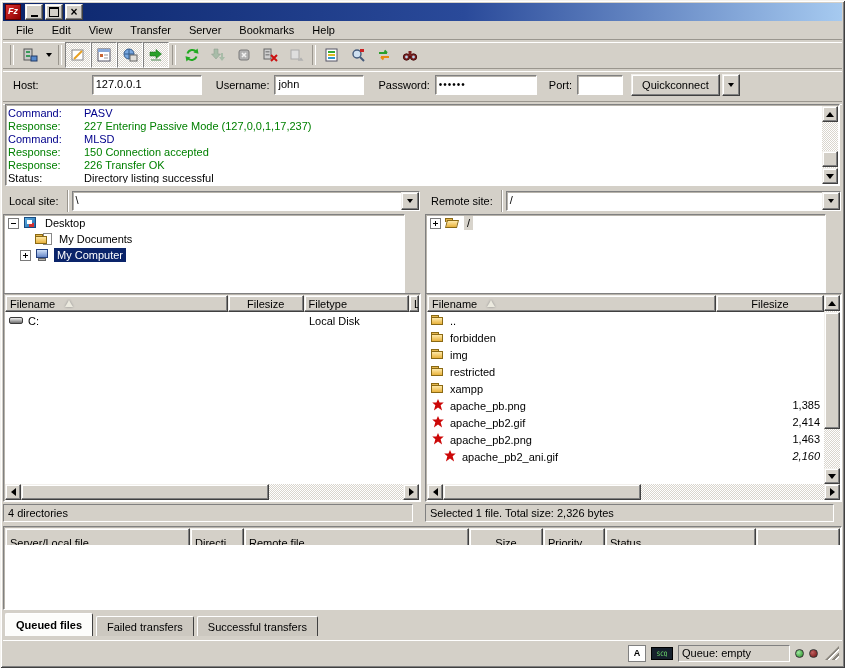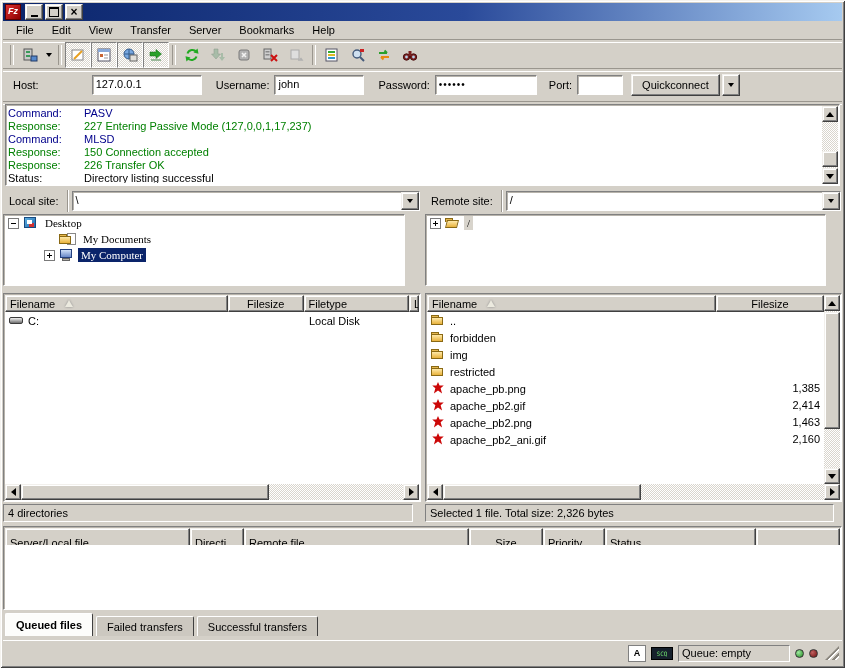--- a/index.html
+++ b/index.html
@@ -71,24 +71,24 @@
   
   .panel{position:absolute;top:190px;height:332px;}
   .panel.left{left:3px;width:418px;}
   .panel.right{left:425px;width:417px;}
   .vsplit{position:absolute;left:421px;top:190px;width:4px;height:332px;cursor:col-resize;}
   .sitebar{position:absolute;left:0;top:0;right:0;height:22px;display:flex;align-items:center;}
   .sitelabel{padding:0 8px 0 6px;height:100%;display:flex;align-items:center;border-right:1px solid #9a968e;box-shadow:1px 0 0 #fff;flex:none;}
   .combo{flex:1;height:18px;display:flex;align-items:stretch;margin:0 1px 0 4px;background:#fff;border:1px solid;border-color:#808080 #fff #fff #808080;box-shadow:inset 1px 1px 0 #b7b3ab;}
   .combo .val{flex:1;padding:1px 3px;line-height:14px;}
   .combo .cbtn{width:16px;display:flex;align-items:center;justify-content:center;flex:none;}
-  .treebox{position:absolute;left:0;right:16px;top:24px;height:72px;box-sizing:border-box;overflow:hidden;font-family:Liberation Serif, serif;}
+  .treebox{position:absolute;left:0;right:16px;top:24px;height:80px;box-sizing:border-box;overflow:hidden;}
   .trow{display:flex;align-items:center;height:16px;white-space:nowrap;}
   .trow.lv0{padding-left:4px;}
-  .trow.lv1{padding-left:40px;}
+  .trow.lv1{padding-left:16px;}
   .exp{width:9px;height:9px;background:#fff;border:1px solid #7a7a7a;position:relative;flex:none;margin-right:4px;box-sizing:content-box;}
   .exp::before{content:"";position:absolute;left:2px;right:2px;top:4px;height:1px;background:#000;}
   .exp.plus::after{content:"";position:absolute;top:2px;bottom:2px;left:4px;width:1px;background:#000;}
   .exp.none{visibility:hidden;}
   .tlabel{padding:1px 3px;}
   .tlabel.selected{background:#0a246a;color:#fff;}
   .tlabel.selected-inactive{background:#d8d4cc;}
   .hsplit{position:absolute;left:0;right:0;top:100px;height:3px;cursor:row-resize;}
 
   
@@ -472,45 +472,52 @@
           </div>
           <div class="frow">
             <span class="fc" style="width:289px;">
               <span class="ic i-folder"></span>
               <span>restricted</span>
             </span>
             <span class="fc num" style="flex:1;"></span>
           </div>
           <div class="frow">
             <span class="fc" style="width:289px;">
+              <span class="ic i-folder"></span>
+              <span>xampp</span>
+            </span>
+            <span class="fc num" style="flex:1;"></span>
+          </div>
+          <div class="frow">
+            <span class="fc" style="width:289px;">
               <span class="ic i-image"></span>
               <span>apache_pb.png</span>
             </span>
             <span class="fc num" style="flex:1;">1,385</span>
           </div>
           <div class="frow">
             <span class="fc" style="width:289px;">
               <span class="ic i-image"></span>
               <span>apache_pb2.gif</span>
             </span>
             <span class="fc num" style="flex:1;">2,414</span>
           </div>
           <div class="frow">
             <span class="fc" style="width:289px;">
               <span class="ic i-image"></span>
               <span>apache_pb2.png</span>
             </span>
             <span class="fc num" style="flex:1;">1,463</span>
           </div>
           <div class="frow">
-            <span class="fc" style="width:289px;">
+            <span class="fc" style="width:289px;margin-left:12px;">
               <span class="ic i-image"></span>
               <span>apache_pb2_ani.gif</span>
             </span>
-            <span class="fc num" style="flex:1;">2,160</span>
+            <span class="fc num" style="flex:1;font-style:italic;">2,160</span>
           </div>
         </div>
       <div class="vsb" style="right:1px;top:1px;bottom:17px;">
         <span class="sbtn raised" style="top:0;">
             <span class="aru"></span>
           </span>
         <span class="sthumb raised" style="left:0;width:16px;top:17px;height:62%;"></span>
         <span class="sbtn raised" style="bottom:0;">
             <span class="ard"></span>
           </span>

